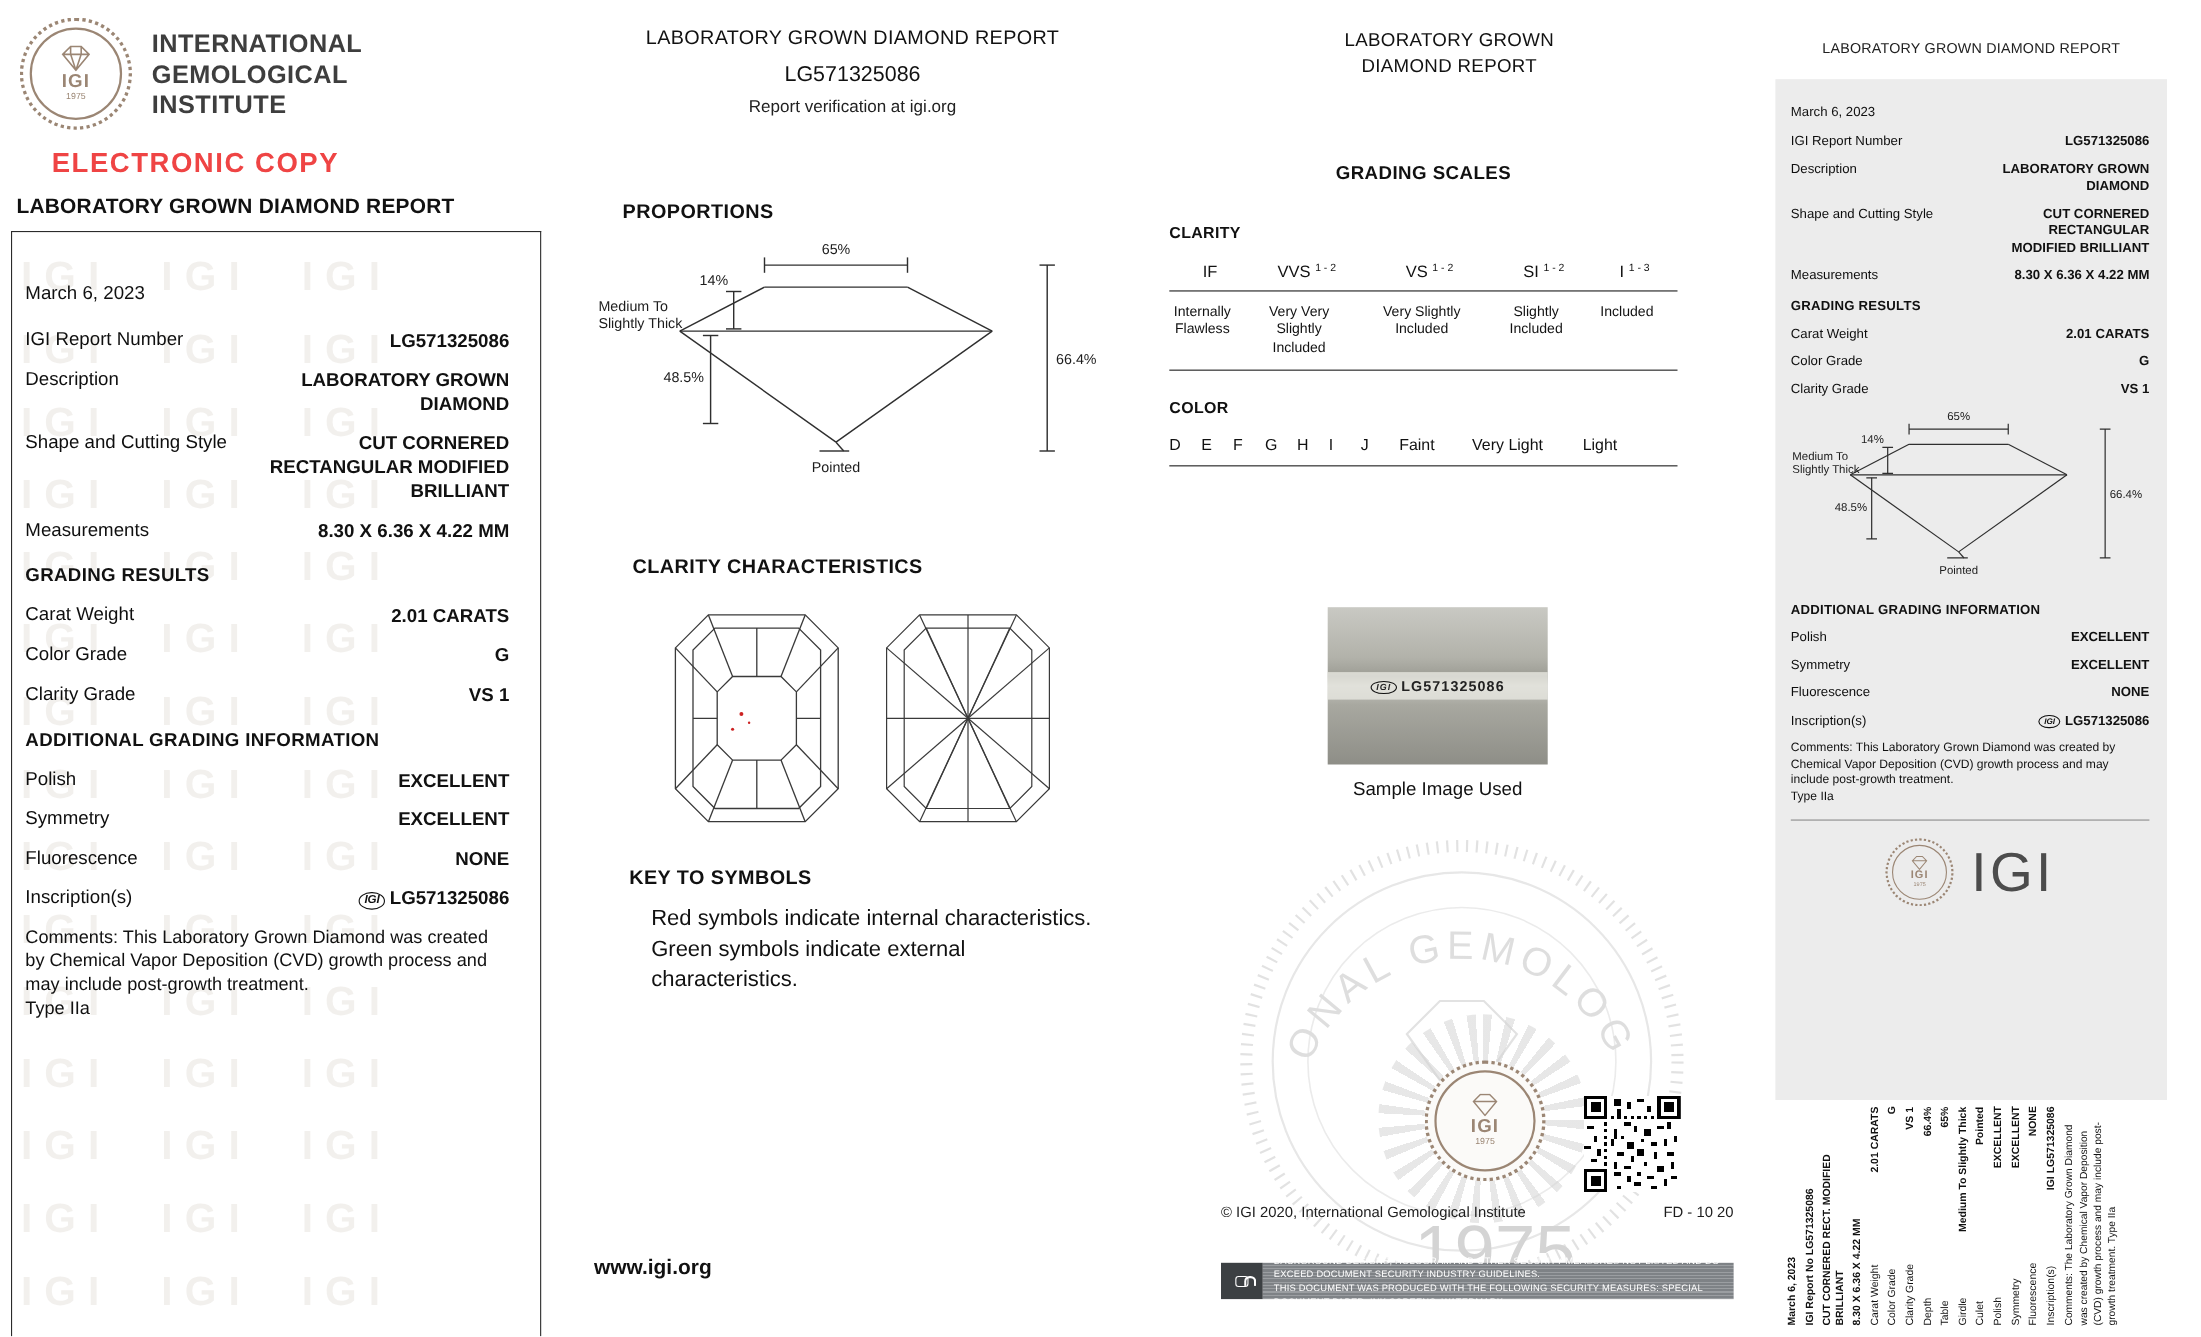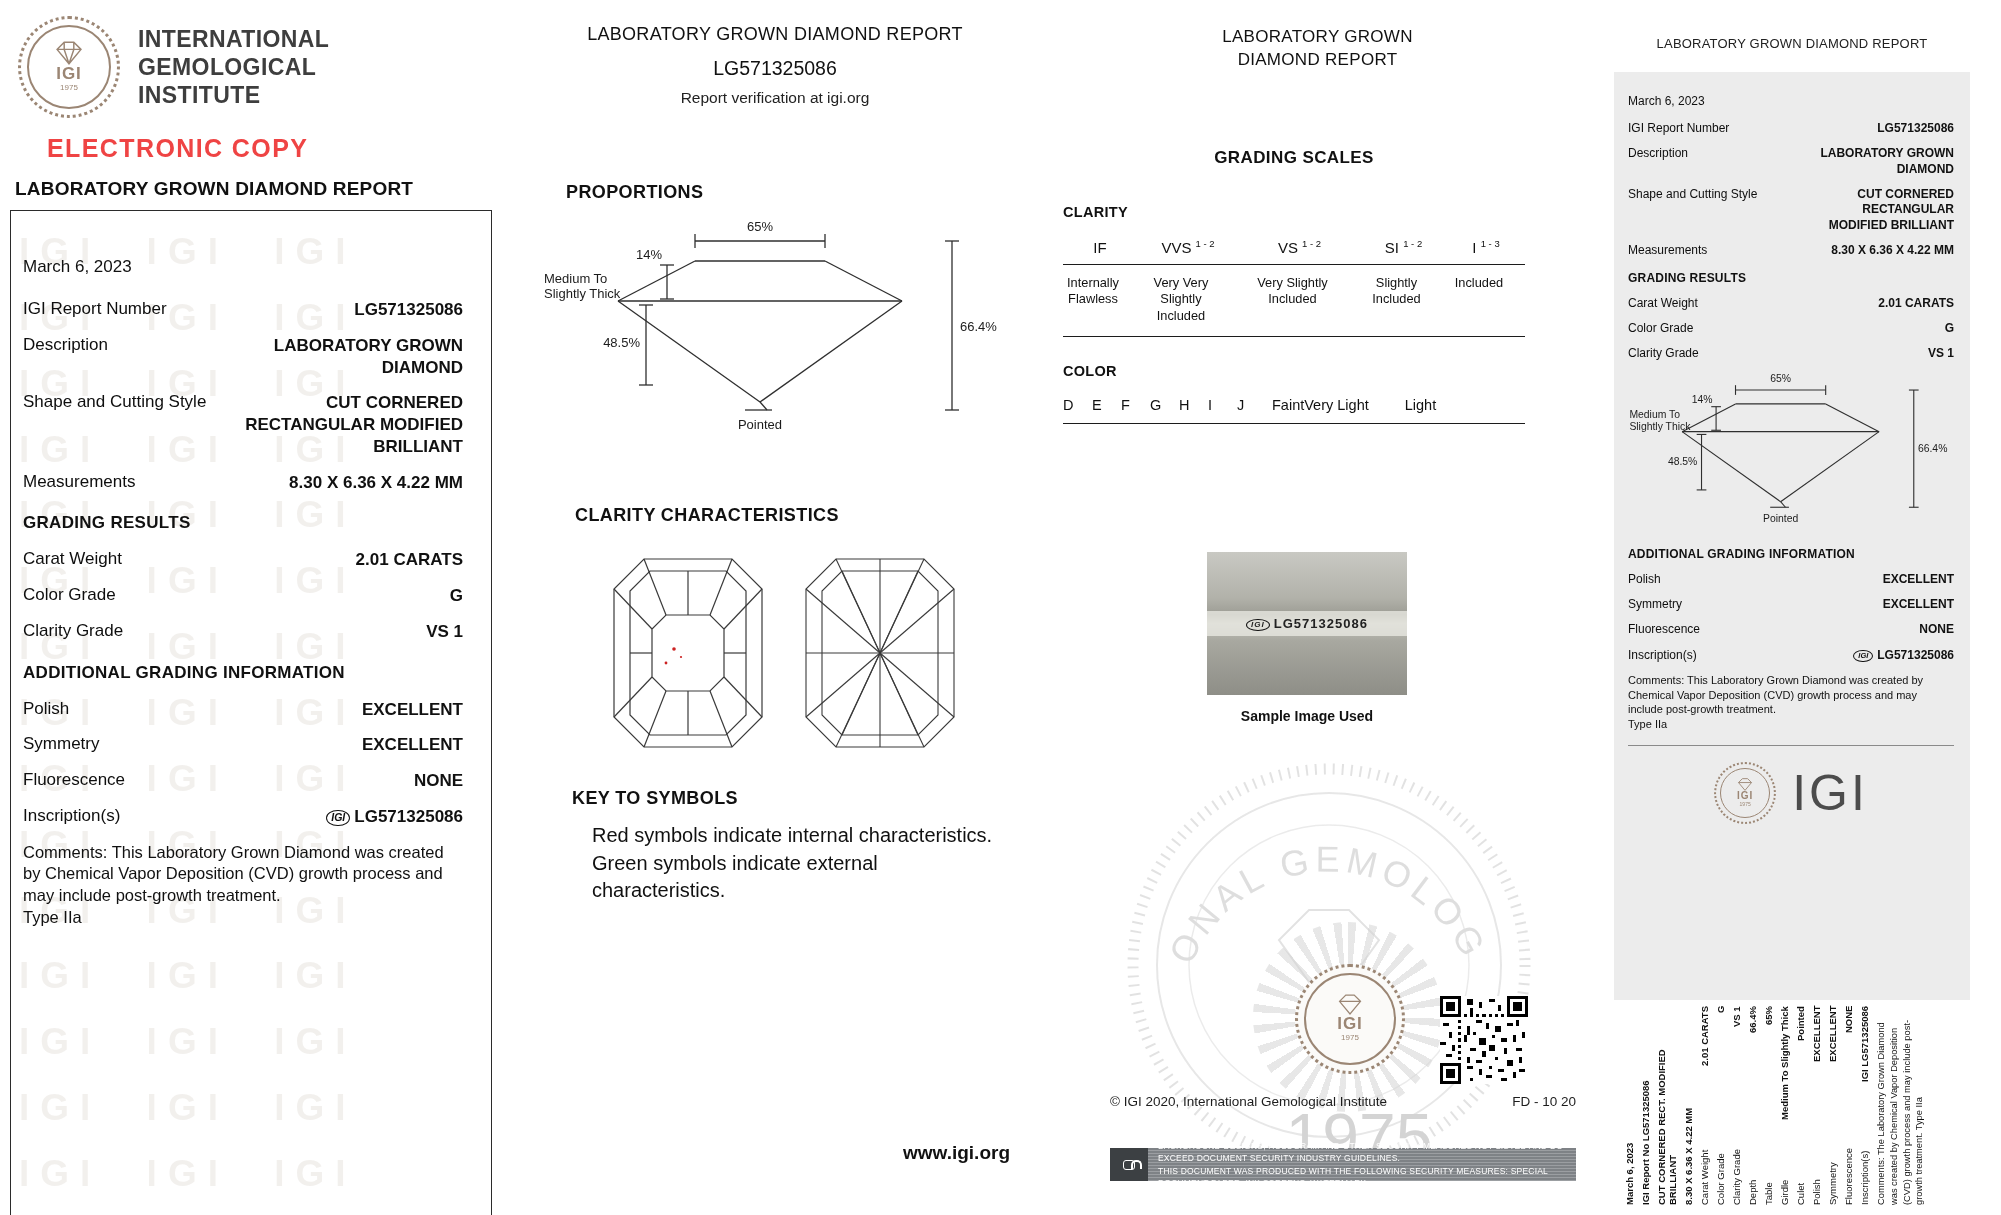--- a/index.html
+++ b/index.html
@@ -43,47 +43,47 @@
   .c2-head{position:absolute;top:24px;left:0;right:0;text-align:center;}
   .c2-head .t1{font-size:18px;letter-spacing:.3px;}
   .c2-head .t2{font-size:19.5px;margin-top:12px;}
   .c2-head .t3{font-size:15.5px;margin-top:9px;color:#222;}
   .h-prop{position:absolute;top:182px;left:26px;font-size:18px;font-weight:700;letter-spacing:.4px;}
   .prop-svg-main{position:absolute;top:215px;left:0;width:470px;height:235px;}
   .h-cchar{position:absolute;top:505px;left:35px;font-size:18px;font-weight:700;letter-spacing:.4px;}
   .plots{position:absolute;top:553px;left:68px;display:flex;gap:32px;}
   .h-keys{position:absolute;top:788px;left:32px;font-size:18px;font-weight:700;letter-spacing:.4px;}
   .key-text{position:absolute;top:822px;left:52px;font-size:20px;line-height:1.38;}
-  .website{position:absolute;top:1142px;left:0;right:0;text-align:right;font-size:19px;font-weight:700;}
+  .website{position:absolute;top:1142px;left:0;right:0;text-align:left;font-size:19px;font-weight:700;}
   svg text{font-family:"Liberation Sans",sans-serif;}
   
   .col3{position:absolute;left:1059px;top:0;width:517px;height:1215px;}
   .c3-title{position:absolute;top:26px;left:0;right:0;text-align:center;font-size:17px;line-height:1.35;letter-spacing:.3px;}
   .c3-scales{position:absolute;top:148px;left:4px;width:462px;}
   .c3-scales h3{font-size:17px;font-weight:700;letter-spacing:.4px;margin-bottom:36px;text-align:center;}
   .c3-scales h4{font-size:14.5px;font-weight:700;letter-spacing:.3px;margin-bottom:18px;}
   .cl-row{display:flex;align-items:flex-start;text-align:center;}
   .cl-cell{font-size:15px;}
   .cl-cell sup{font-size:9.5px;}
   .c0{width:74px;}.c1{width:102px;}.c2{width:121px;}.c3w{width:87px;}.c4w{flex:1;}
   .cl-grades{margin-bottom:8px;}
   .descs{margin:10px 0 12px 0;}
   .descs .cl-cell{font-size:12.8px;line-height:1.28;padding-right:14px;box-sizing:border-box;}
   .h-color{margin-top:26px;}
   .col-row{display:flex;align-items:baseline;font-size:14.5px;margin-bottom:10px;}
   .cletter{width:29px;}
   .r-faint{margin-left:6px;}
-  .r-vlight{}
+  .r-vlight{margin-left:34px;}
   .r-light{margin-left:36px;}
   .sample{position:absolute;top:552px;left:148px;width:200px;height:143px;
           background:linear-gradient(180deg,#c9c9c3 0%,#b2b2aa 32%,#9c9c94 44%,#c3c3bc 50%,#a8a8a0 62%,#8e8e87 100%);
           display:flex;align-items:center;justify-content:center;}
   .girdle-band{width:100%;background:rgba(233,233,227,.78);padding:5px 0;text-align:center;
                font-size:13px;color:#222;letter-spacing:1px;font-weight:600;}
-  .sample-cap{position:absolute;top:708px;left:98px;width:300px;text-align:center;font-size:14px;font-weight:bold;}
+  .sample-cap{position:absolute;top:708px;left:98px;width:300px;text-align:center;font-size:17px;}
   .big-seal{position:absolute;top:735px;left:50px;width:440px;height:470px;opacity:.85;}
   .sunburst{position:absolute;left:194px;top:922px;width:190px;height:190px;border-radius:50%;
             background:repeating-conic-gradient(#d4d4d4 0deg 5deg,rgba(255,255,255,0) 5deg 13deg);opacity:.55;}
   .seal-md{position:absolute;left:236px;top:964px;width:104px;height:104px;background:#fbfaf8;}
   .seal-md .s-igi{font-size:17px;}
   .seal-md .s-year{font-size:8px;}
   .qr{position:absolute;left:381px;top:996px;width:88px;height:88px;}
   .c3-footer{position:absolute;left:51px;right:0;top:1094px;display:flex;justify-content:space-between;
              font-size:13.5px;color:#1d1d1d;}
   .security-bar{position:absolute;left:51px;right:0;top:1148px;height:33px;display:flex;z-index:5;}

